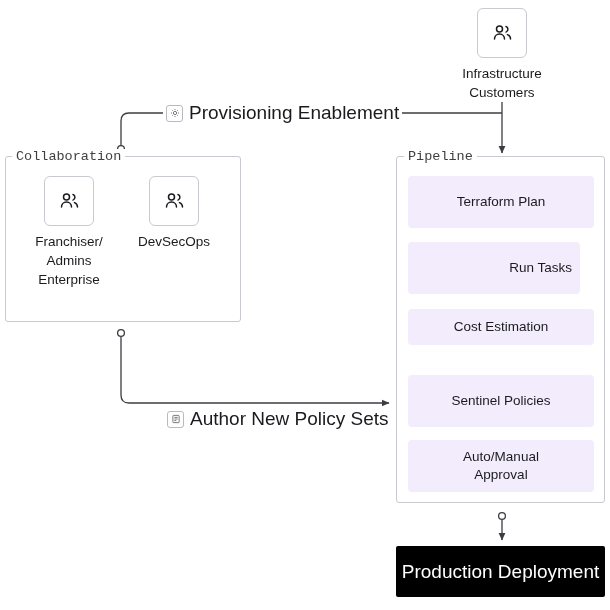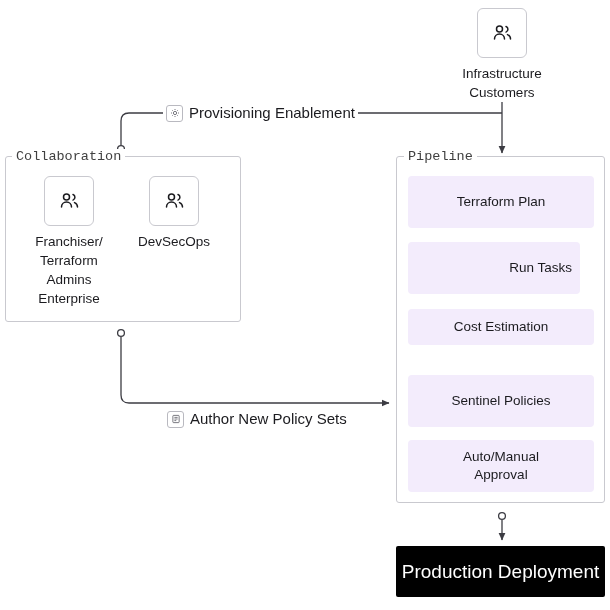--- a/index.html
+++ b/index.html
@@ -85,21 +85,21 @@
     font-size: 19px;
     box-sizing: border-box;
   }
   .edge-label {
     position: absolute;
     display: flex;
     align-items: center;
     gap: 6px;
     background: #ffffff;
     padding: 1px 3px;
-    font-size: 15px;
+    font-size: 19px;
     line-height: 18px;
     color: #1b1b1f;
     white-space: nowrap;
   }
   .mini-icon {
     width: 15px;
     height: 15px;
     border: 1px solid #b9b9c0;
     border-radius: 3px;
     display: inline-flex;
@@ -166,21 +166,20 @@
     <svg width="24" height="24" viewBox="0 0 24 24" fill="none" stroke="#1b1b1f" stroke-width="1.5" stroke-linecap="round" stroke-linejoin="round">
       <circle cx="9.5" cy="8" r="3"></circle>
       <path d="M4.5 18c0-2.8 2.2-5 5-5s5 2.2 5 5"></path>
       <path d="M16 5.5a3 3 0 0 1 0 5.6"></path>
       <path d="M17.5 13.6c1.8.7 3 2.4 3 4.4"></path>
     </svg>
   </span>
 </div>
 <div class="caption" style="left:14px; top:232px; width:110px;">
   <div>Franchiser/</div>
-  <div>Terraform</div>
   <div>Admins</div>
   <div>Enterprise</div>
 </div>
 
 <div class="node person-box" style="left:149px; top:176px; width:50px; height:50px;">
   <span>
     <svg width="24" height="24" viewBox="0 0 24 24" fill="none" stroke="#1b1b1f" stroke-width="1.5" stroke-linecap="round" stroke-linejoin="round">
       <circle cx="9.5" cy="8" r="3"></circle>
       <path d="M4.5 18c0-2.8 2.2-5 5-5s5 2.2 5 5"></path>
       <path d="M16 5.5a3 3 0 0 1 0 5.6"></path>

